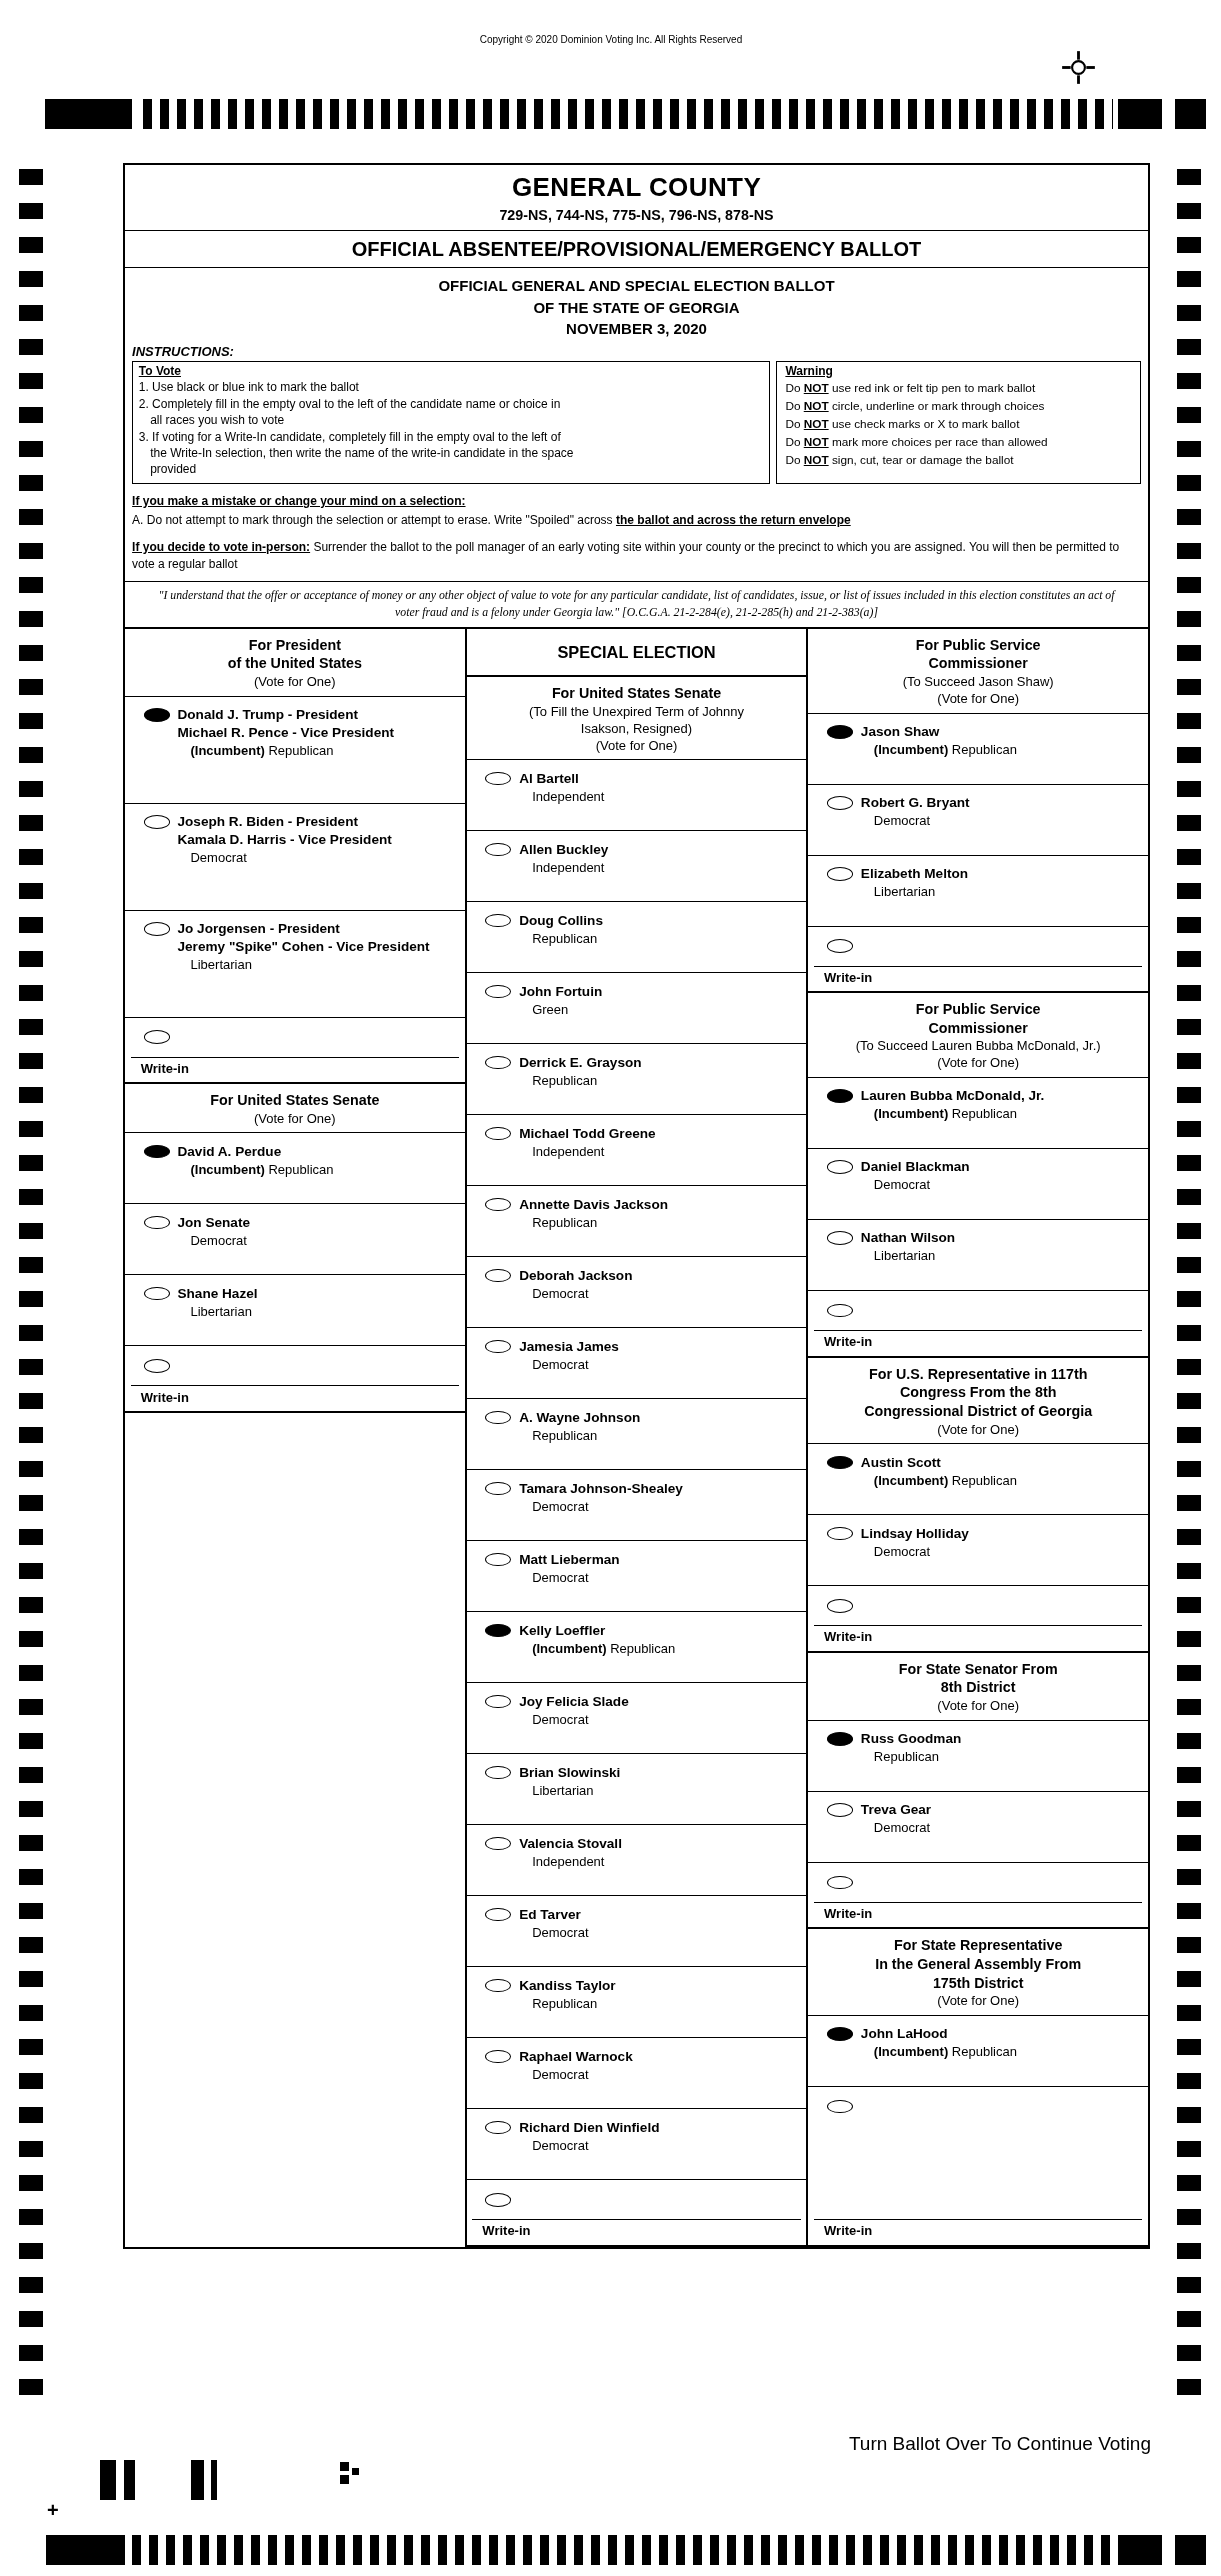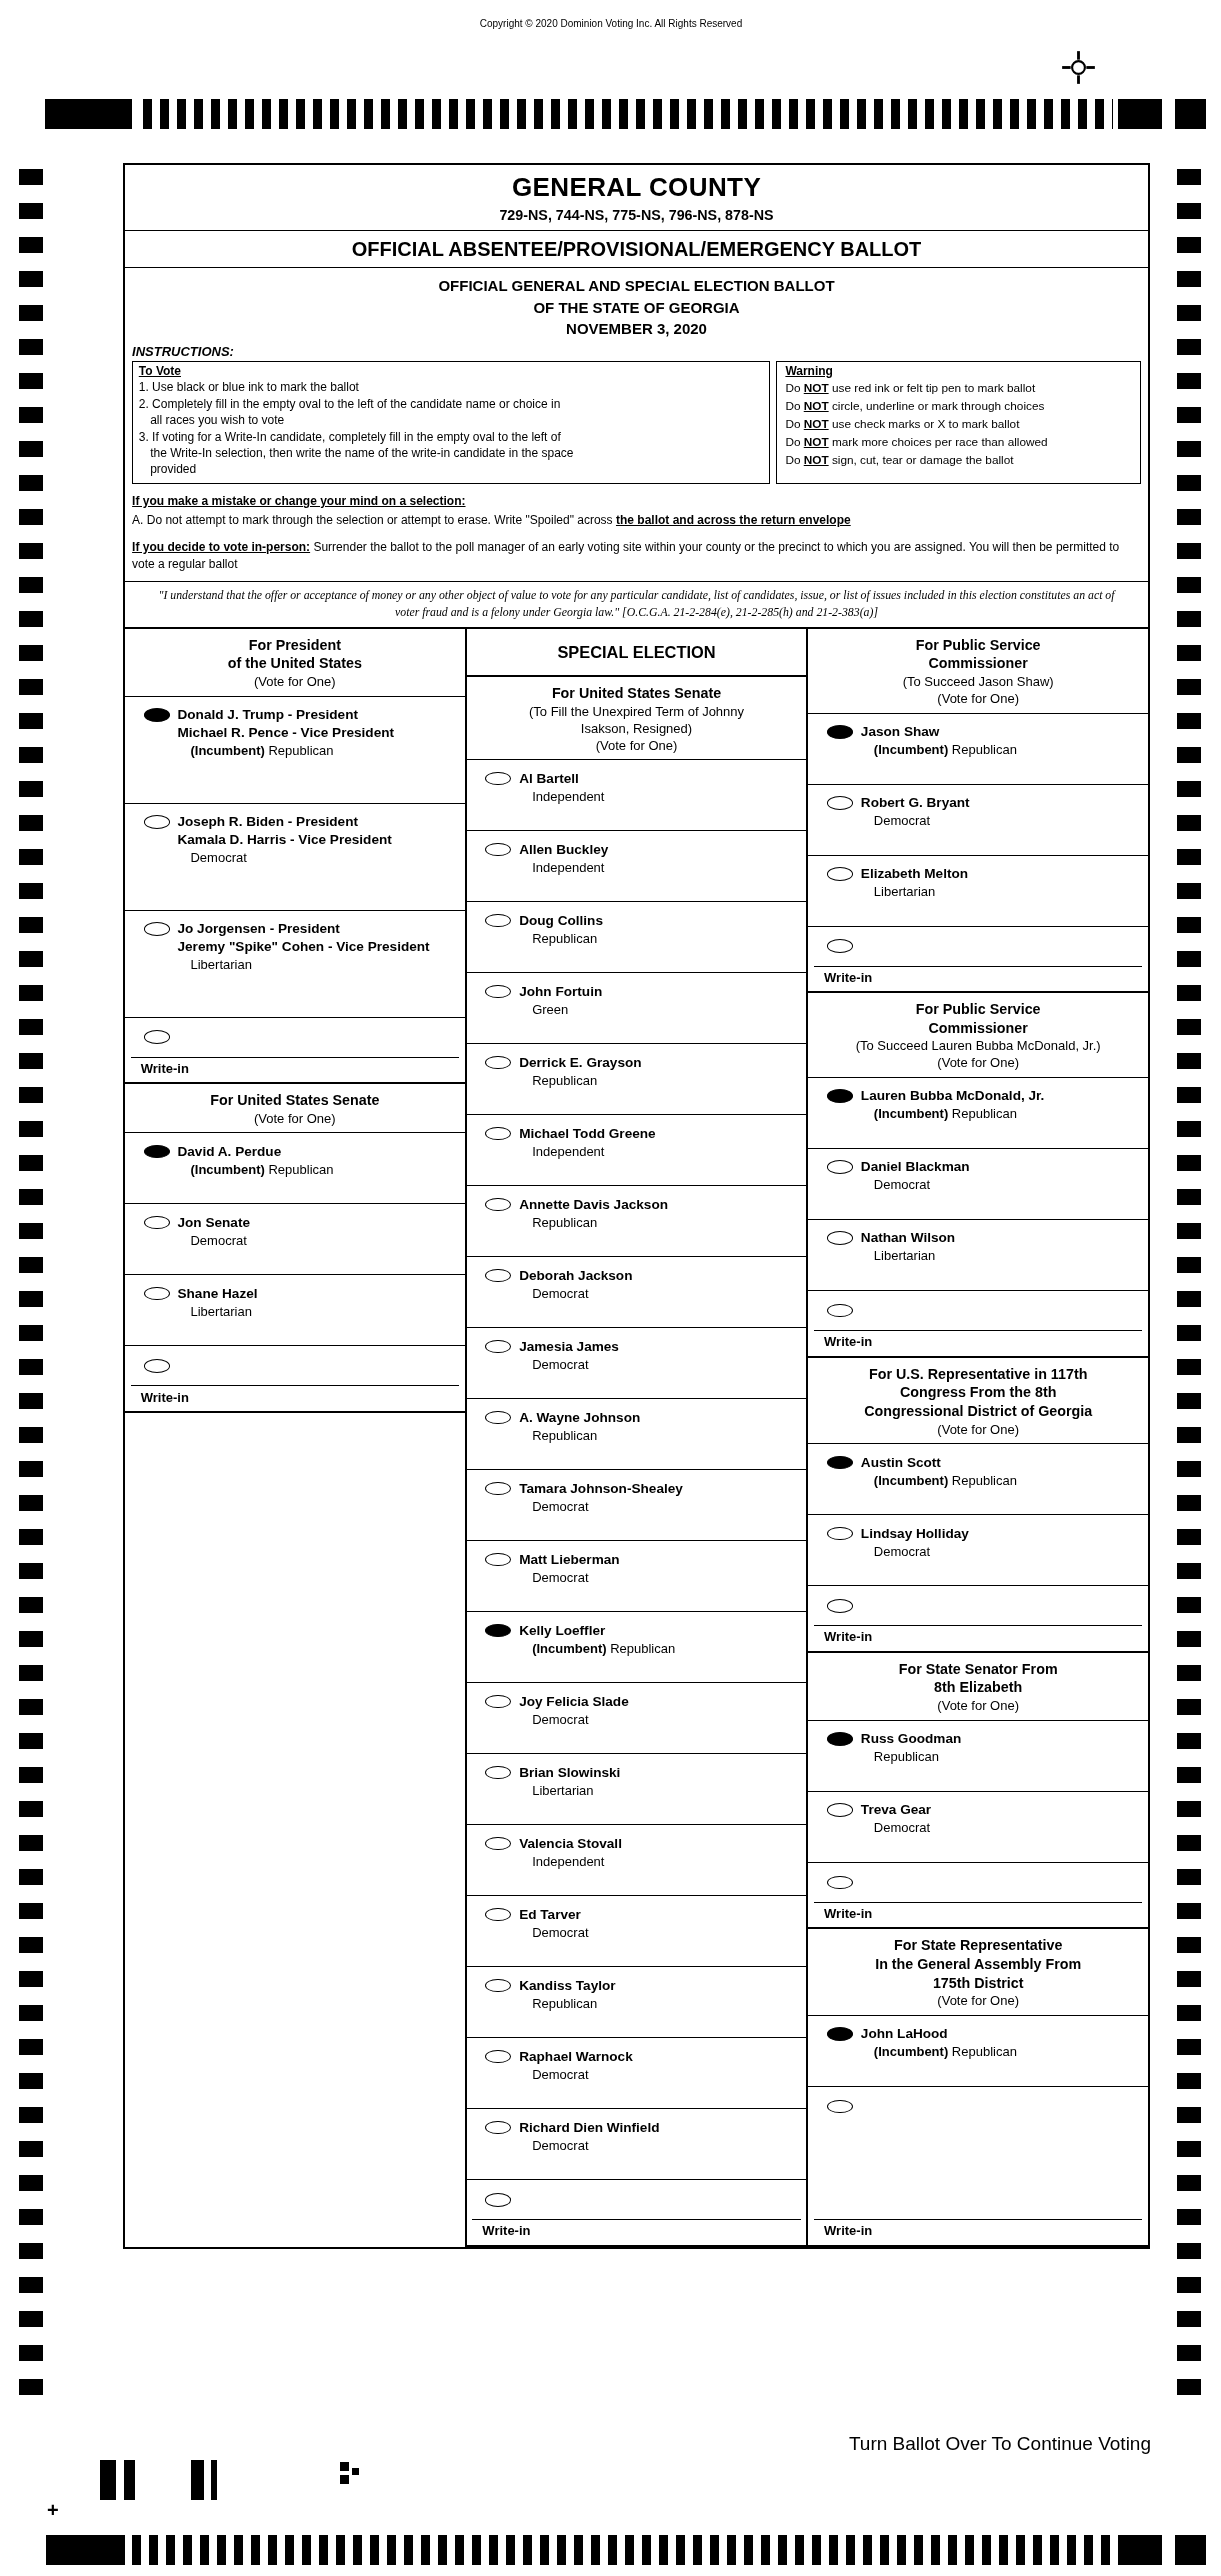--- a/index.html
+++ b/index.html
@@ -1,21 +1,21 @@
 <!DOCTYPE html>
 <html style="font-size:11.4px"><head>
 <meta charset="utf-8">
 <style>
   * { margin:0; padding:0; box-sizing:border-box; }
   html,body { background:#fff; }
   body {
     width:1222px; height:2576px; position:relative; overflow:hidden;
     font-family:"Liberation Sans", sans-serif; color:#000;
   }
-  .copyright { position:absolute; top:18px; left:0; width:100%; text-align:center; font-size:10px; }
+  .copyright { position:absolute; top:34px; left:0; width:100%; text-align:center; font-size:10px; }
 
   
   .regmark { position:absolute; left:1060px; top:49px; }
 
   
   .t-block { position:absolute; background:#000; }
   .strip-top, .strip-bottom { position:absolute; height:30px; background:repeating-linear-gradient(to right, #000 0 8.6px, transparent 8.6px 17px); }
   .strip-top { top:99px; left:143px; width:970px; }
   .strip-bottom { top:2535px; left:132px; width:981px; }
   .timing-left, .timing-right { position:absolute; top:169px; width:23.6px; height:2240px;
@@ -498,21 +498,21 @@
               <div class="oval"></div>
             </div>
             <div class="write-in-cell">
               <div class="write-in-line"></div>
               <div class="write-in-label">Write-in</div>
             </div>
           </div>
           <div class="race">
             <div class="race-title">
               <div class="t">For State Senator From</div>
-              <div class="t">8th Elizabeth</div>
+              <div class="t">8th District</div>
               <div class="v">(Vote for One)</div>
             </div>
             <div class="cand">
               <div class="oval filled"></div>
               <div class="cand-text">
                 <div class="cand-name">Russ Goodman</div>
                 <div class="cand-party">Republican</div>
               </div>
             </div>
             <div class="cand">

